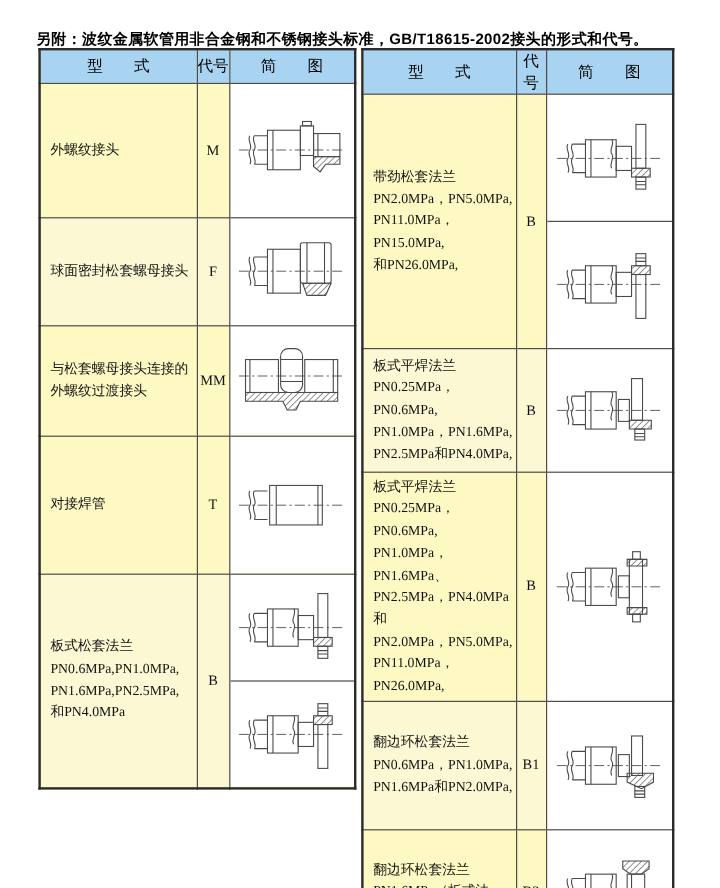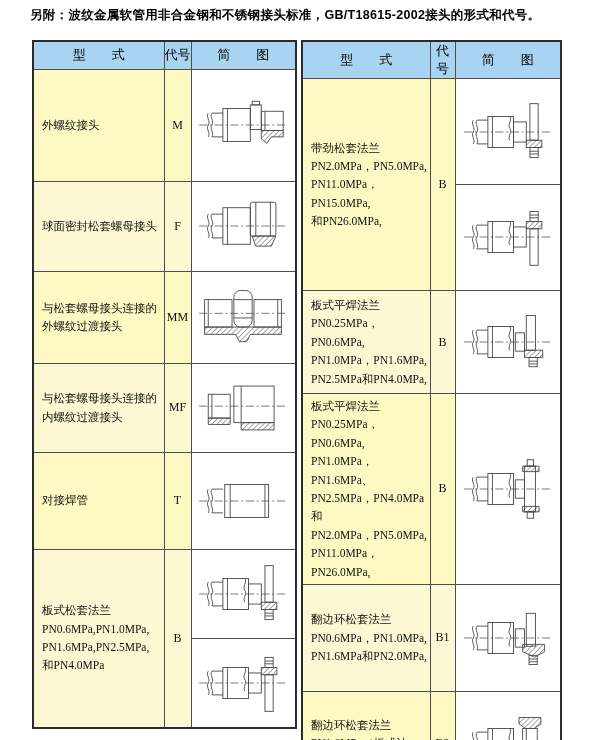--- a/index.html
+++ b/index.html
@@ -11,21 +11,21 @@
   *{margin:0;padding:0;box-sizing:border-box;}
   html,body{width:600px;height:740px;}
   body{
     background:#ffffff;
     font-family:"Liberation Serif", serif;
     color:#111;
     position:relative;
     overflow:hidden;
   }
   .page-title{
-    position:absolute; left:30px; top:7px;
+    position:absolute; left:30px; top:25px;
     font-family:"Liberation Sans", sans-serif;
     font-weight:bold; font-size:12.5px; letter-spacing:0.3px;
     color:#000;
     white-space:nowrap;
   }
   table.fit{
     position:absolute; top:40px;
     border-collapse:collapse;
     table-layout:fixed;
     border:2px solid var(--border);
@@ -66,21 +66,21 @@
   .diag-stack{ display:flex; flex-direction:column; width:100%; }
   .stack-l6{ height:177px; }
   .stack-r1{ height:208px; }
   .diag-stack .sub{ flex:1; display:flex; align-items:center; justify-content:center; }
   .diag-stack .sub + .sub{ border-top:1px solid var(--line); }
   
   #left-table tr.r1 td{height:112px;}
   #left-table tr.r2 td{height:90px;}
   #left-table tr.r3 td{height:92px;}
   #left-table tr.r4 td{height:89px;}
-  #left-table tr.r5 td{height:97px;}
+  #left-table tr.r5 td{height:115px;}
   #left-table tr.r6 td{height:139px;}
   
   #right-table tr.r1 td{height:212px;}
   #right-table tr.r2 td{height:103px;}
   #right-table tr.r3 td{height:103px;}
   #right-table tr.r4 td{height:107px;}
   #right-table tr.r5 td{height:105px;}
 </style>
 </head>
 <body>
@@ -162,44 +162,20 @@
               </defs>
               <g stroke="#4a4a4a" fill="none" stroke-width="1">
                 <rect x="8" y="16" width="30" height="30"></rect>
                 <path d="M12 16 v30"></path>
                 <rect x="62" y="16" width="30" height="30"></rect>
                 <path d="M88 16 v30"></path>
                 <rect x="40" y="6" width="20" height="40" rx="7"></rect>
                 <path d="M40 16 h20 M40 36 h20"></path>
                 <polygon points="8,46 92,46 92,54 58,54 54,62 46,62 42,54 8,54" fill="url(#hmm)"></polygon>
                 <path d="M2 31 H98" stroke-dasharray="9 3 2 3" stroke-width="0.8"></path>
-              </g>
-            </svg>
-          </div>
-        </td>
-  </tr>
-  <tr class="r4 hl">
-    <td class="c-type">与松套螺母接头连接的内螺纹过渡接头</td>
-    <td class="c-code">MF</td>
-    <td class="c-diag">
-          <div class="diag">
-            <svg viewBox="0 0 100 70" xmlns="http://www.w3.org/2000/svg">
-              <defs>
-                <pattern id="hmf" width="4" height="4" patternUnits="userSpaceOnUse" patternTransform="rotate(45)">
-                  <line x1="0" y1="0" x2="0" y2="4" stroke="#4a4a4a" stroke-width="1.1"></line>
-                </pattern>
-              </defs>
-              <g stroke="#4a4a4a" fill="none" stroke-width="1">
-                <rect x="12" y="20" width="24" height="26"></rect>
-                <path d="M16 20 v26"></path>
-                <polygon points="12,46 36,46 36,53 12,53" fill="url(#hmf)"></polygon>
-                <rect x="40" y="11" width="44" height="40"></rect>
-                <path d="M48 11 v40"></path>
-                <polygon points="48,51 84,51 84,59 48,59" fill="url(#hmf)"></polygon>
-                <path d="M2 33 H98" stroke-dasharray="9 3 2 3" stroke-width="0.8"></path>
               </g>
             </svg>
           </div>
         </td>
   </tr>
   <tr class="r5">
     <td class="c-type">对接焊管</td>
     <td class="c-code">T</td>
     <td class="c-diag">
           <div class="diag">

